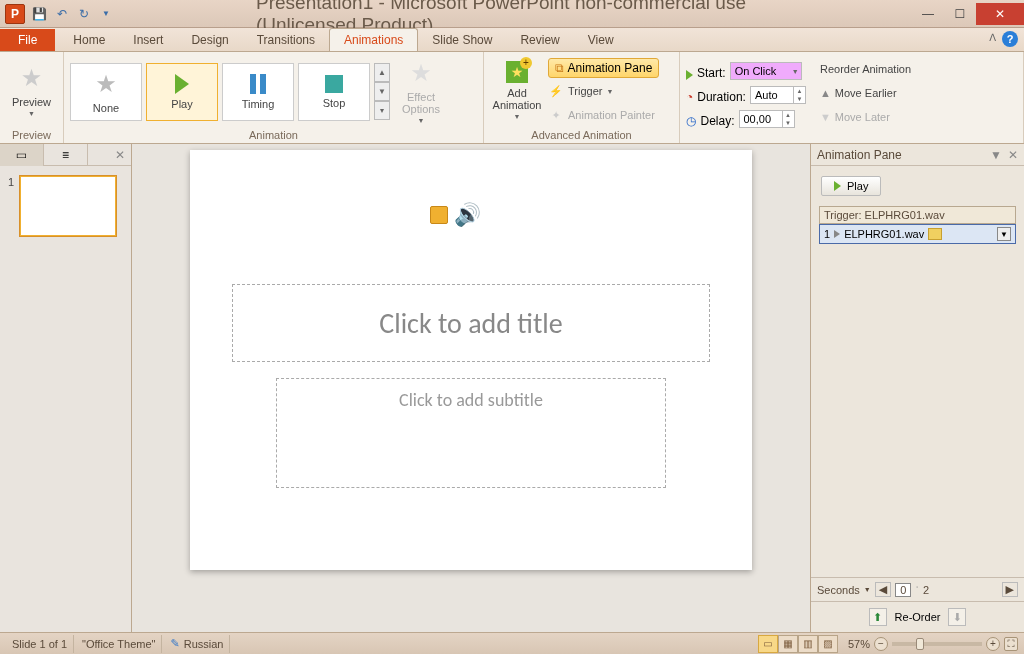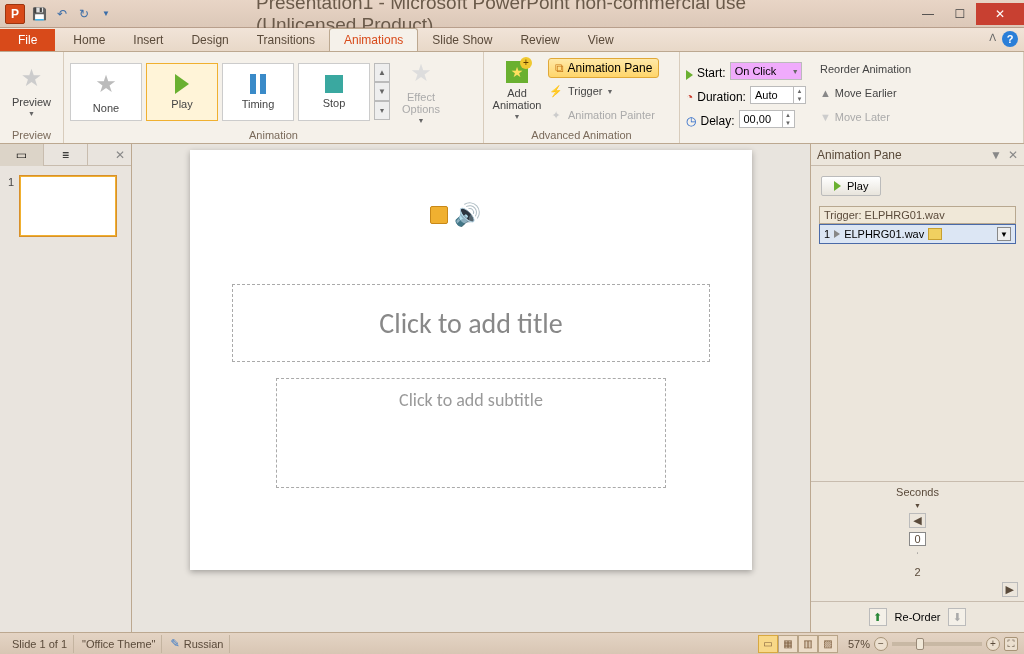--- a/index.html
+++ b/index.html
@@ -78,21 +78,21 @@
 .anim-pane { width: 214px; background: #ece6dc; border-left: 1px solid #bca890; display: flex; flex-direction: column; }
 .ap-hdr { height: 22px; display: flex; align-items: center; padding: 0 6px; color: #5a4a3a; font-size: 12px; border-bottom: 1px solid #c8bcae; }
 .ap-hdr .ctrl { margin-left: auto; display: flex; gap: 6px; color: #888; }
 .ap-play { margin: 10px; }
 .ap-play-btn { border: 1px solid #bbb; background: linear-gradient(#fff,#e8e4dc); padding: 3px 12px; display: inline-flex; align-items: center; gap: 6px; cursor: pointer; border-radius: 2px; font-size: 11px; }
 .ap-list { margin: 0 8px; }
 .ap-trigger { border: 1px solid #b8a890; background: #f0e8d8; padding: 2px 4px; font-size: 11px; color: #5a4a3a; }
 .ap-item { border: 1px solid #4a6aa8; background: #dce6f4; padding: 2px 4px; font-size: 11px; display: flex; align-items: center; gap: 4px; margin-top: 0; position: relative; }
 .ap-item .bar { width: 14px; height: 12px; background: #f0d060; border: 1px solid #c8a030; }
 .ap-item .arr { margin-left: auto; border: 1px solid #888; width: 14px; height: 14px; display: flex; align-items: center; justify-content: center; font-size: 8px; background: #eee; cursor: pointer; }
-.ap-foot { margin-top: auto; border-top: 1px solid #c8bcae; padding: 4px 6px; font-size: 11px; color: #5a4a3a; display: flex; align-items: center; gap: 4px; flex-direction: column; }
+.ap-foot { margin-top: auto; border-top: 1px solid #c8bcae; padding: 4px 6px; font-size: 11px; color: #5a4a3a; display: flex; align-items: center; gap: 4px; }
 .ap-foot2 { border-top: 1px solid #c8bcae; padding: 6px; font-size: 11px; display: flex; align-items: center; justify-content: center; gap: 8px; }
 .reorder-btn { border: 1px solid #bbb; width: 18px; height: 18px; display: flex; align-items: center; justify-content: center; background: #f4f0e8; color: #2a8838; }
 
 
 .status { height: 22px; background: linear-gradient(#e4d4c4, #d8c6b4); border-top: 1px solid #bca890; display: flex; align-items: center; font-size: 11px; color: #5a4a3a; padding: 0 6px; gap: 2px; }
 .st-cell { padding: 0 6px; border-right: 1px solid #c4b4a0; height: 18px; display: flex; align-items: center; gap: 4px; }
 .view-btns { margin-left: auto; display: flex; }
 .vb { width: 20px; height: 18px; border: 1px solid #b8a488; display: flex; align-items: center; justify-content: center; font-size: 10px; color: #7a5a3a; cursor: pointer; background: #ecdcc8; }
 .vb.active { background: #f8d888; border-color: #d8a840; }
 .zoom { display: flex; align-items: center; gap: 4px; margin-left: 8px; }

